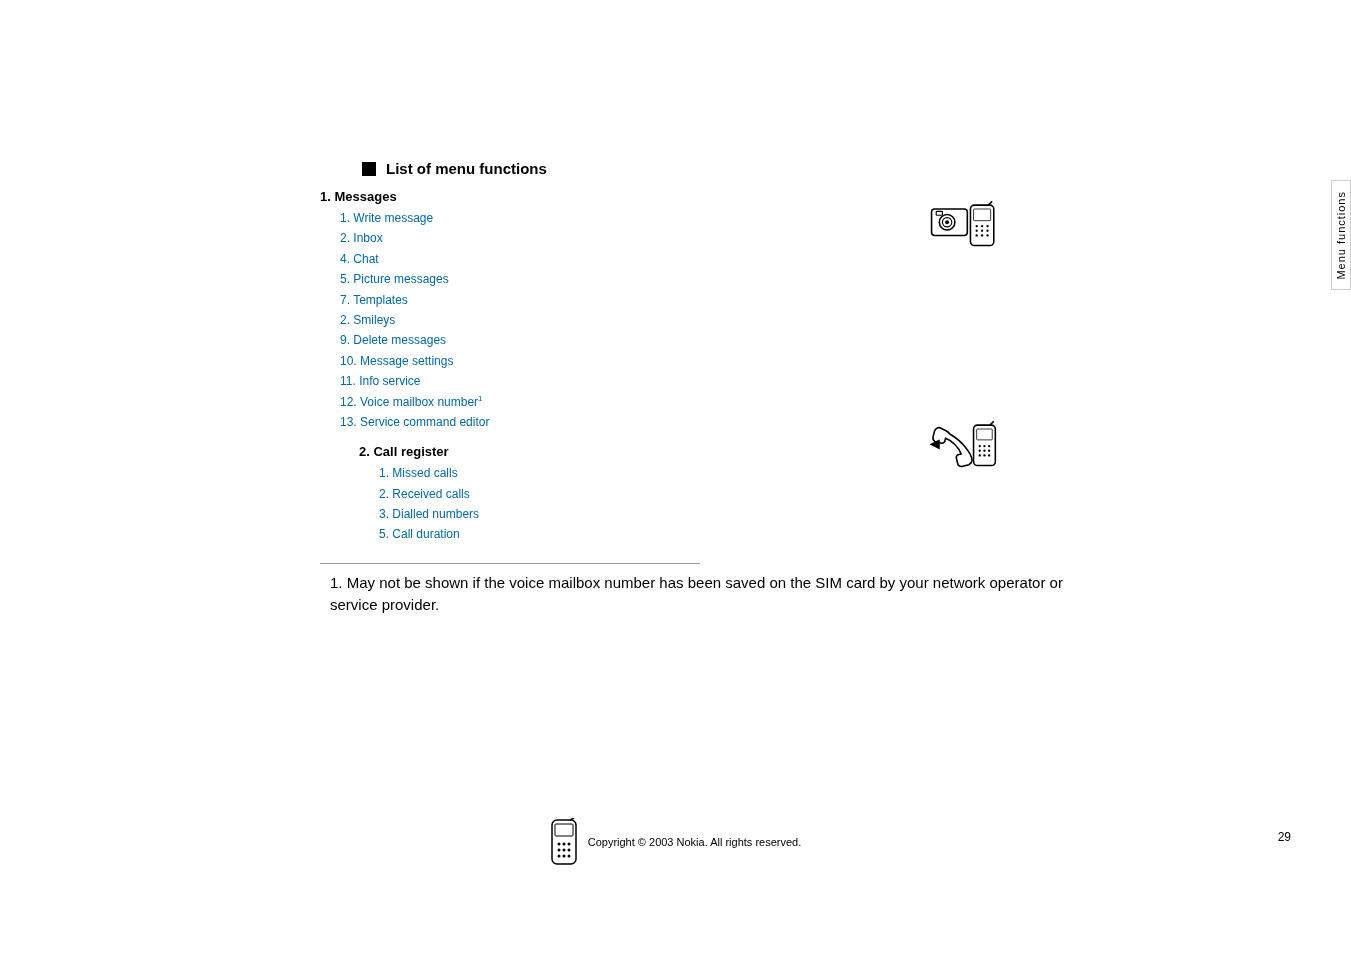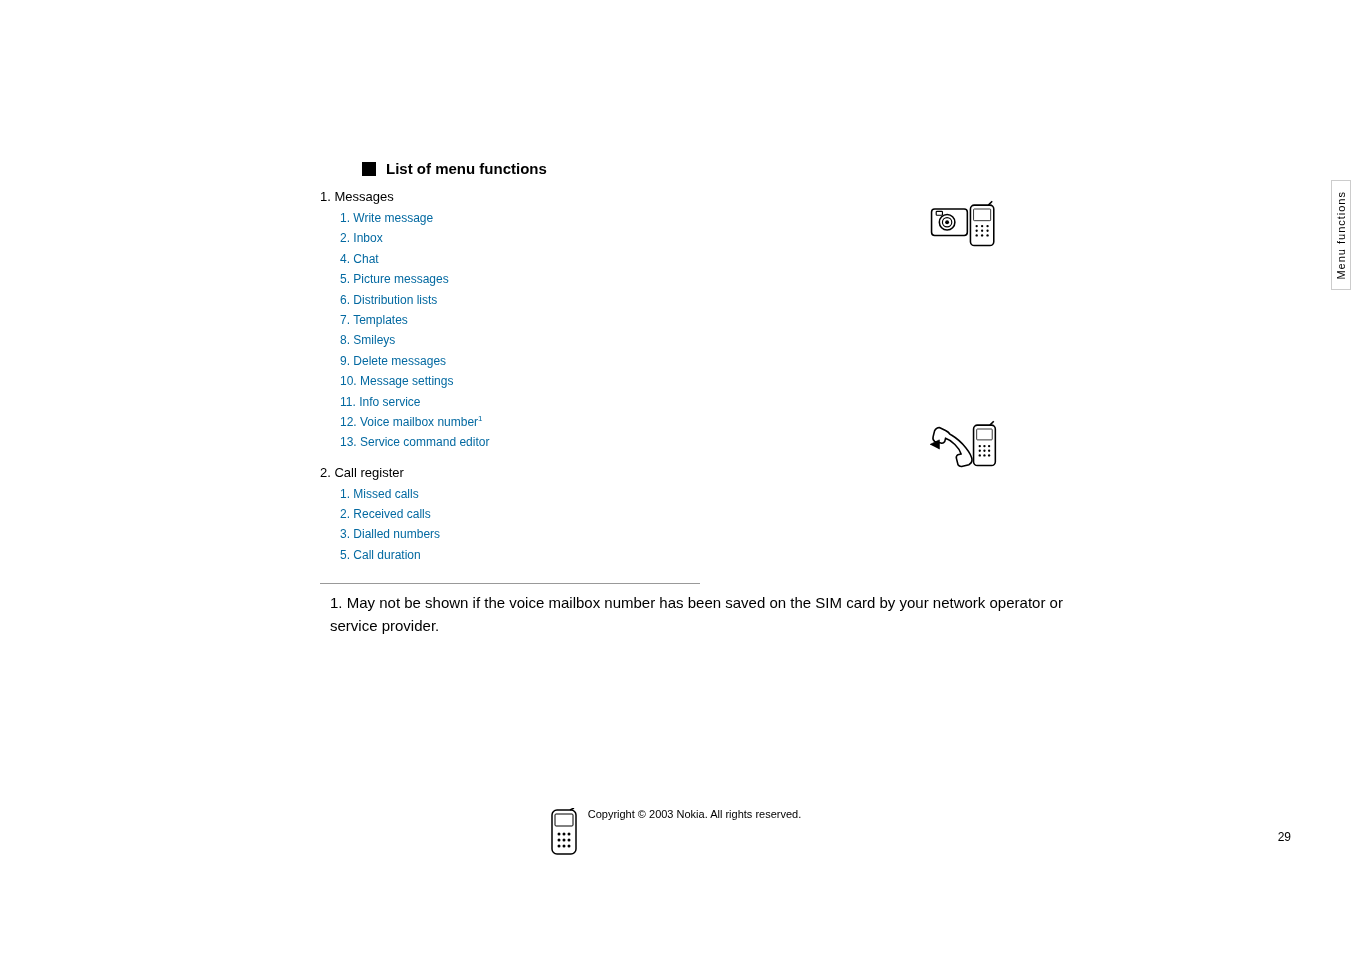--- a/index.html
+++ b/index.html
@@ -69,21 +69,21 @@
       flex-shrink: 0;
     }
 
     .title-text {
       font-size: 15px;
       font-weight: bold;
     }
 
     
     .section-header {
-      font-weight: normal;
+      font-weight: bold;
       font-size: 13px;
       margin-top: 12px;
       margin-bottom: 4px;
     }
 
     
     .list-item {
       font-size: 12px;
       line-height: 1.7;
       padding-left: 20px;
@@ -192,23 +192,22 @@
 
       <div class="section">
         <div class="section-header">
           <span>1.  </span>
           <span>Messages</span>
         </div>
         <div class="list-item">1.  Write message</div>
         <div class="list-item">2.  Inbox</div>
         <div class="list-item">4.  Chat</div>
         <div class="list-item">5.  Picture messages</div>
-        <div class="list-item">6.  Distribution lists</div>
         <div class="list-item">7.  Templates</div>
-        <div class="list-item">8.  Smileys</div>
+        <div class="list-item">2.  Smileys</div>
         <div class="list-item">9.  Delete messages</div>
         <div class="list-item">10. Message settings</div>
         <div class="list-item">11. Info service</div>
         <div class="list-item">
           <span>12. Voice mailbox number</span><sup>1</sup>
         </div>
         <div class="list-item">13. Service command editor</div>
       </div>
 
       <div class="icon-calls">
@@ -227,42 +226,42 @@
           <circle cx="70" cy="38" r="1.5" fill="#000"></circle>
           <circle cx="76" cy="38" r="1.5" fill="#000"></circle>
           <circle cx="64" cy="44" r="1.5" fill="#000"></circle>
           <circle cx="70" cy="44" r="1.5" fill="#000"></circle>
           <circle cx="76" cy="44" r="1.5" fill="#000"></circle>
 
           <line x1="77" y1="5" x2="82" y2="0" stroke="#000" stroke-width="2"></line>
         </svg>
       </div>
 
-      <div class="section" style="margin-top: 10px;">
+      <div class="section" style="margin-top: 10px; margin-left: 39px;">
         <div class="section-header">
           <span>2.  </span>
           <span>Call register</span>
         </div>
         <div class="list-item">1.  Missed calls</div>
         <div class="list-item">2.  Received calls</div>
         <div class="list-item">3.  Dialled numbers</div>
         <div class="list-item">5.  Call duration</div>
       </div>
 
       <hr class="footnote-divider">
 
       <div class="footnote-text">
         <span>1.  </span>
         <span>May not be shown if the voice mailbox number has been saved on the SIM card by your network operator or service provider.</span>
       </div>
 
     </div>
   </div>
 
-  <div style="position: absolute; bottom: 98px; left: 0; right: 0; display: flex; justify-content: center; gap: 10px;">
+  <div style="position: absolute; bottom: 88px; left: 0; right: 0; display: flex; align-items: center; justify-content: center; gap: 10px;">
 
     <svg width="28" height="48" viewBox="0 0 28 48" xmlns="http://www.w3.org/2000/svg">
       <rect x="2" y="2" width="24" height="44" rx="5" ry="5" fill="none" stroke="#000" stroke-width="1.5"></rect>
       <rect x="5" y="6" width="18" height="12" rx="1" fill="none" stroke="#000" stroke-width="1"></rect>
       <circle cx="9" cy="26" r="1.5" fill="#000"></circle>
       <circle cx="14" cy="26" r="1.5" fill="#000"></circle>
       <circle cx="19" cy="26" r="1.5" fill="#000"></circle>
       <circle cx="9" cy="32" r="1.5" fill="#000"></circle>
       <circle cx="14" cy="32" r="1.5" fill="#000"></circle>
       <circle cx="19" cy="32" r="1.5" fill="#000"></circle>

